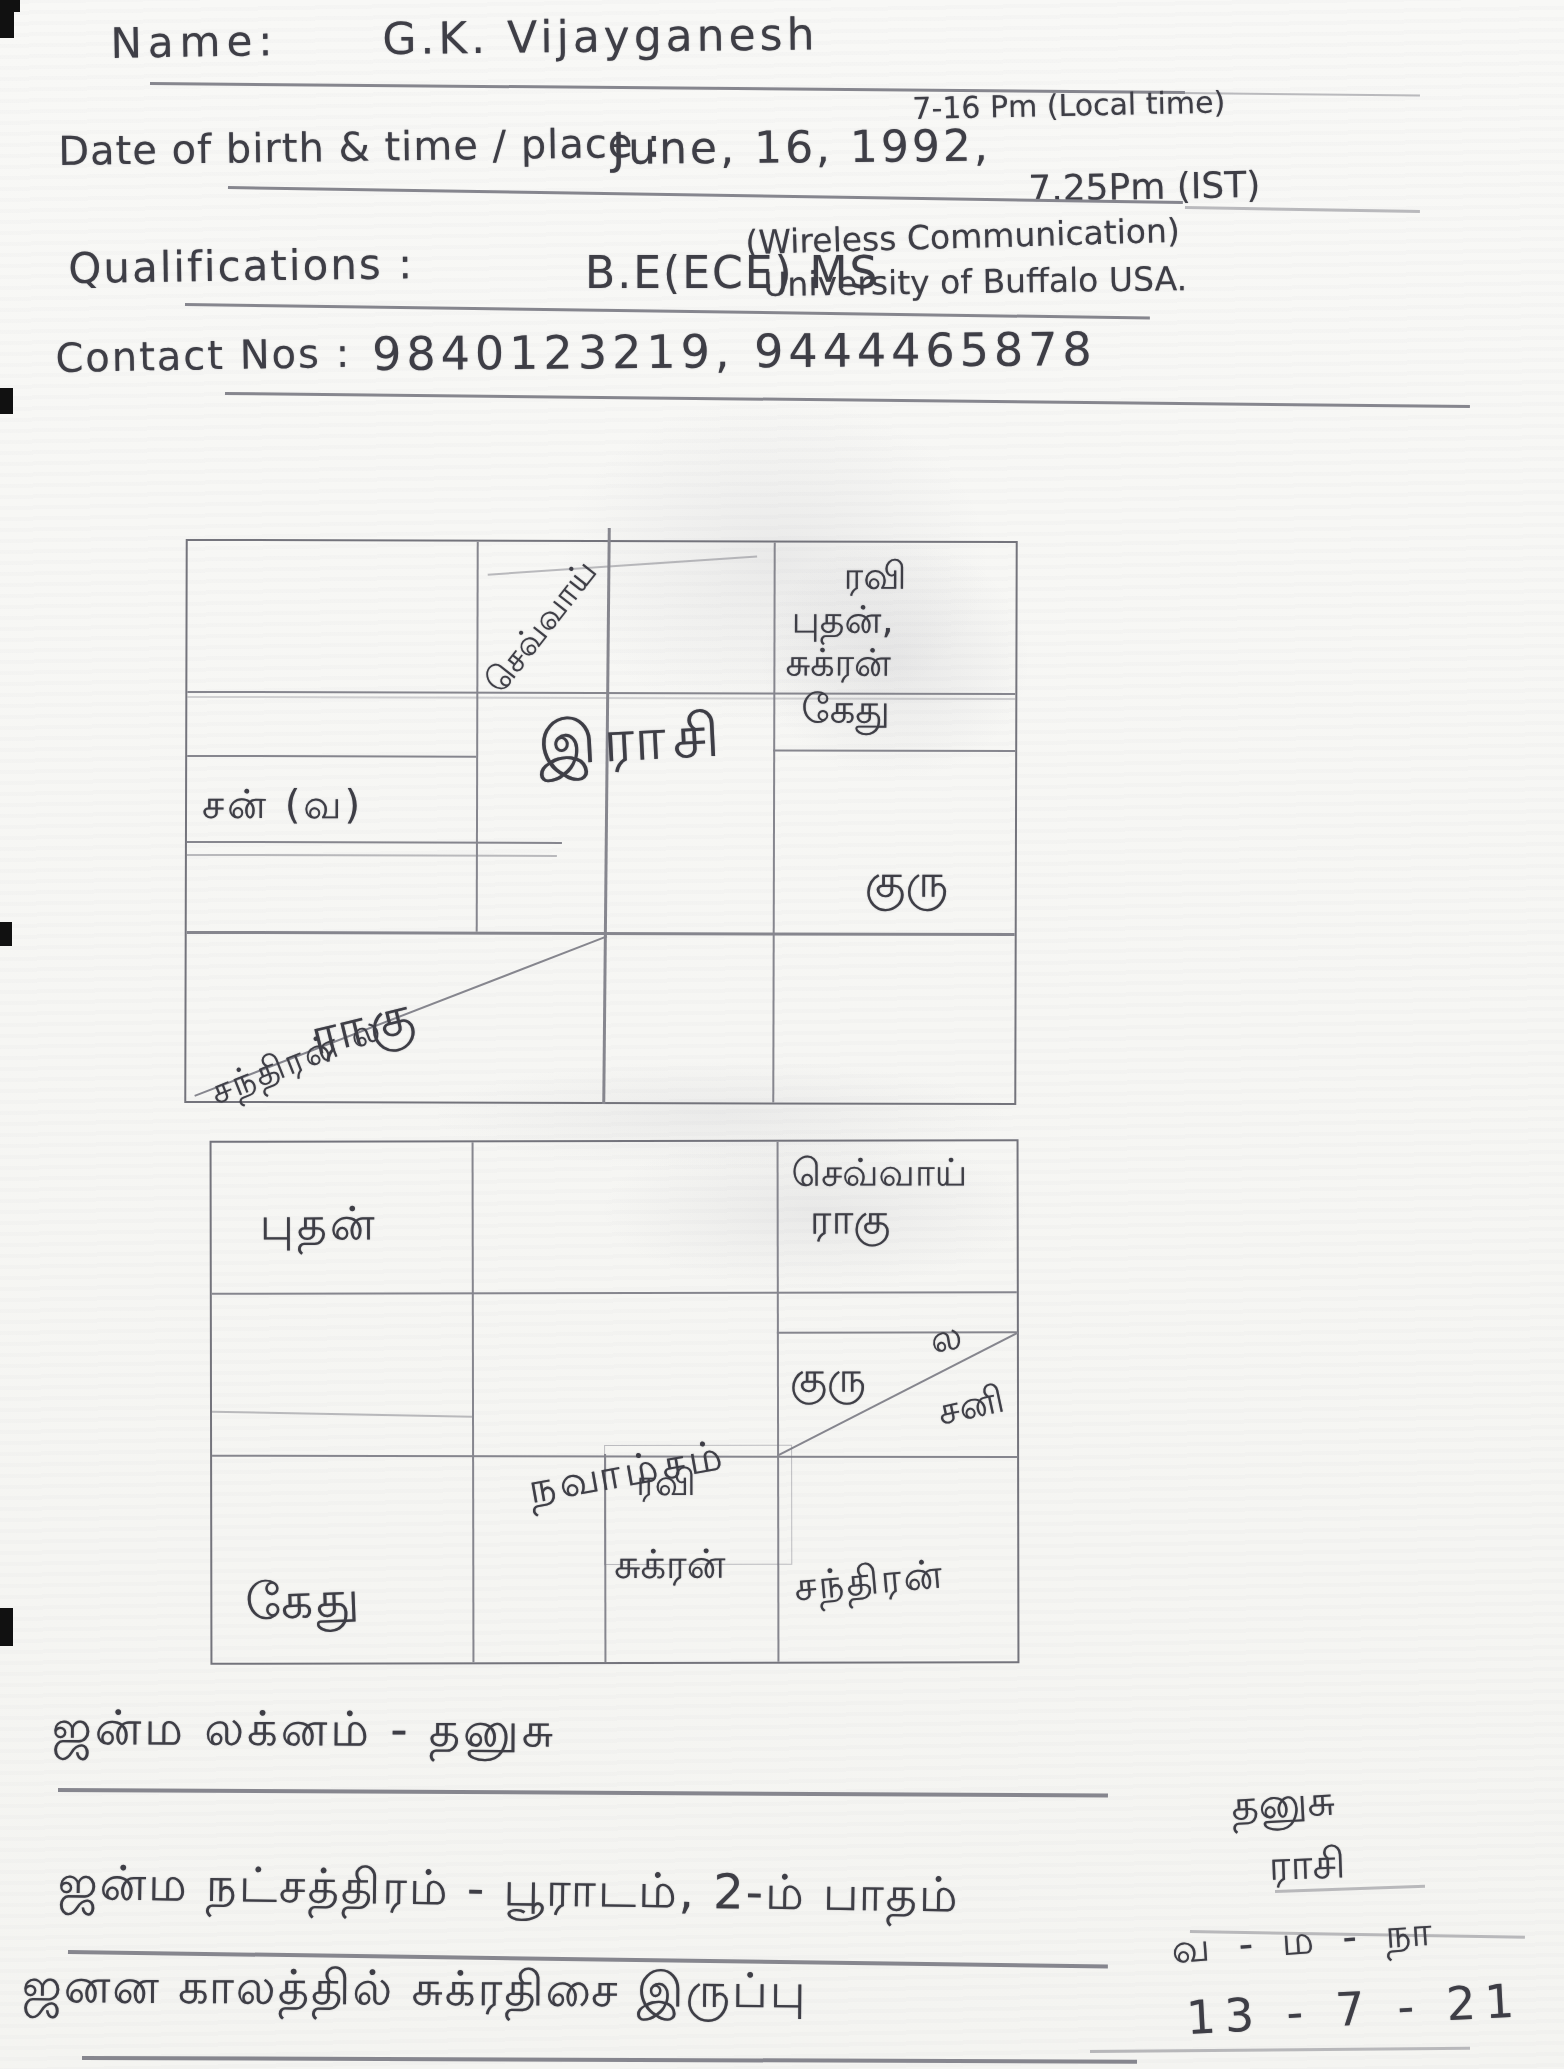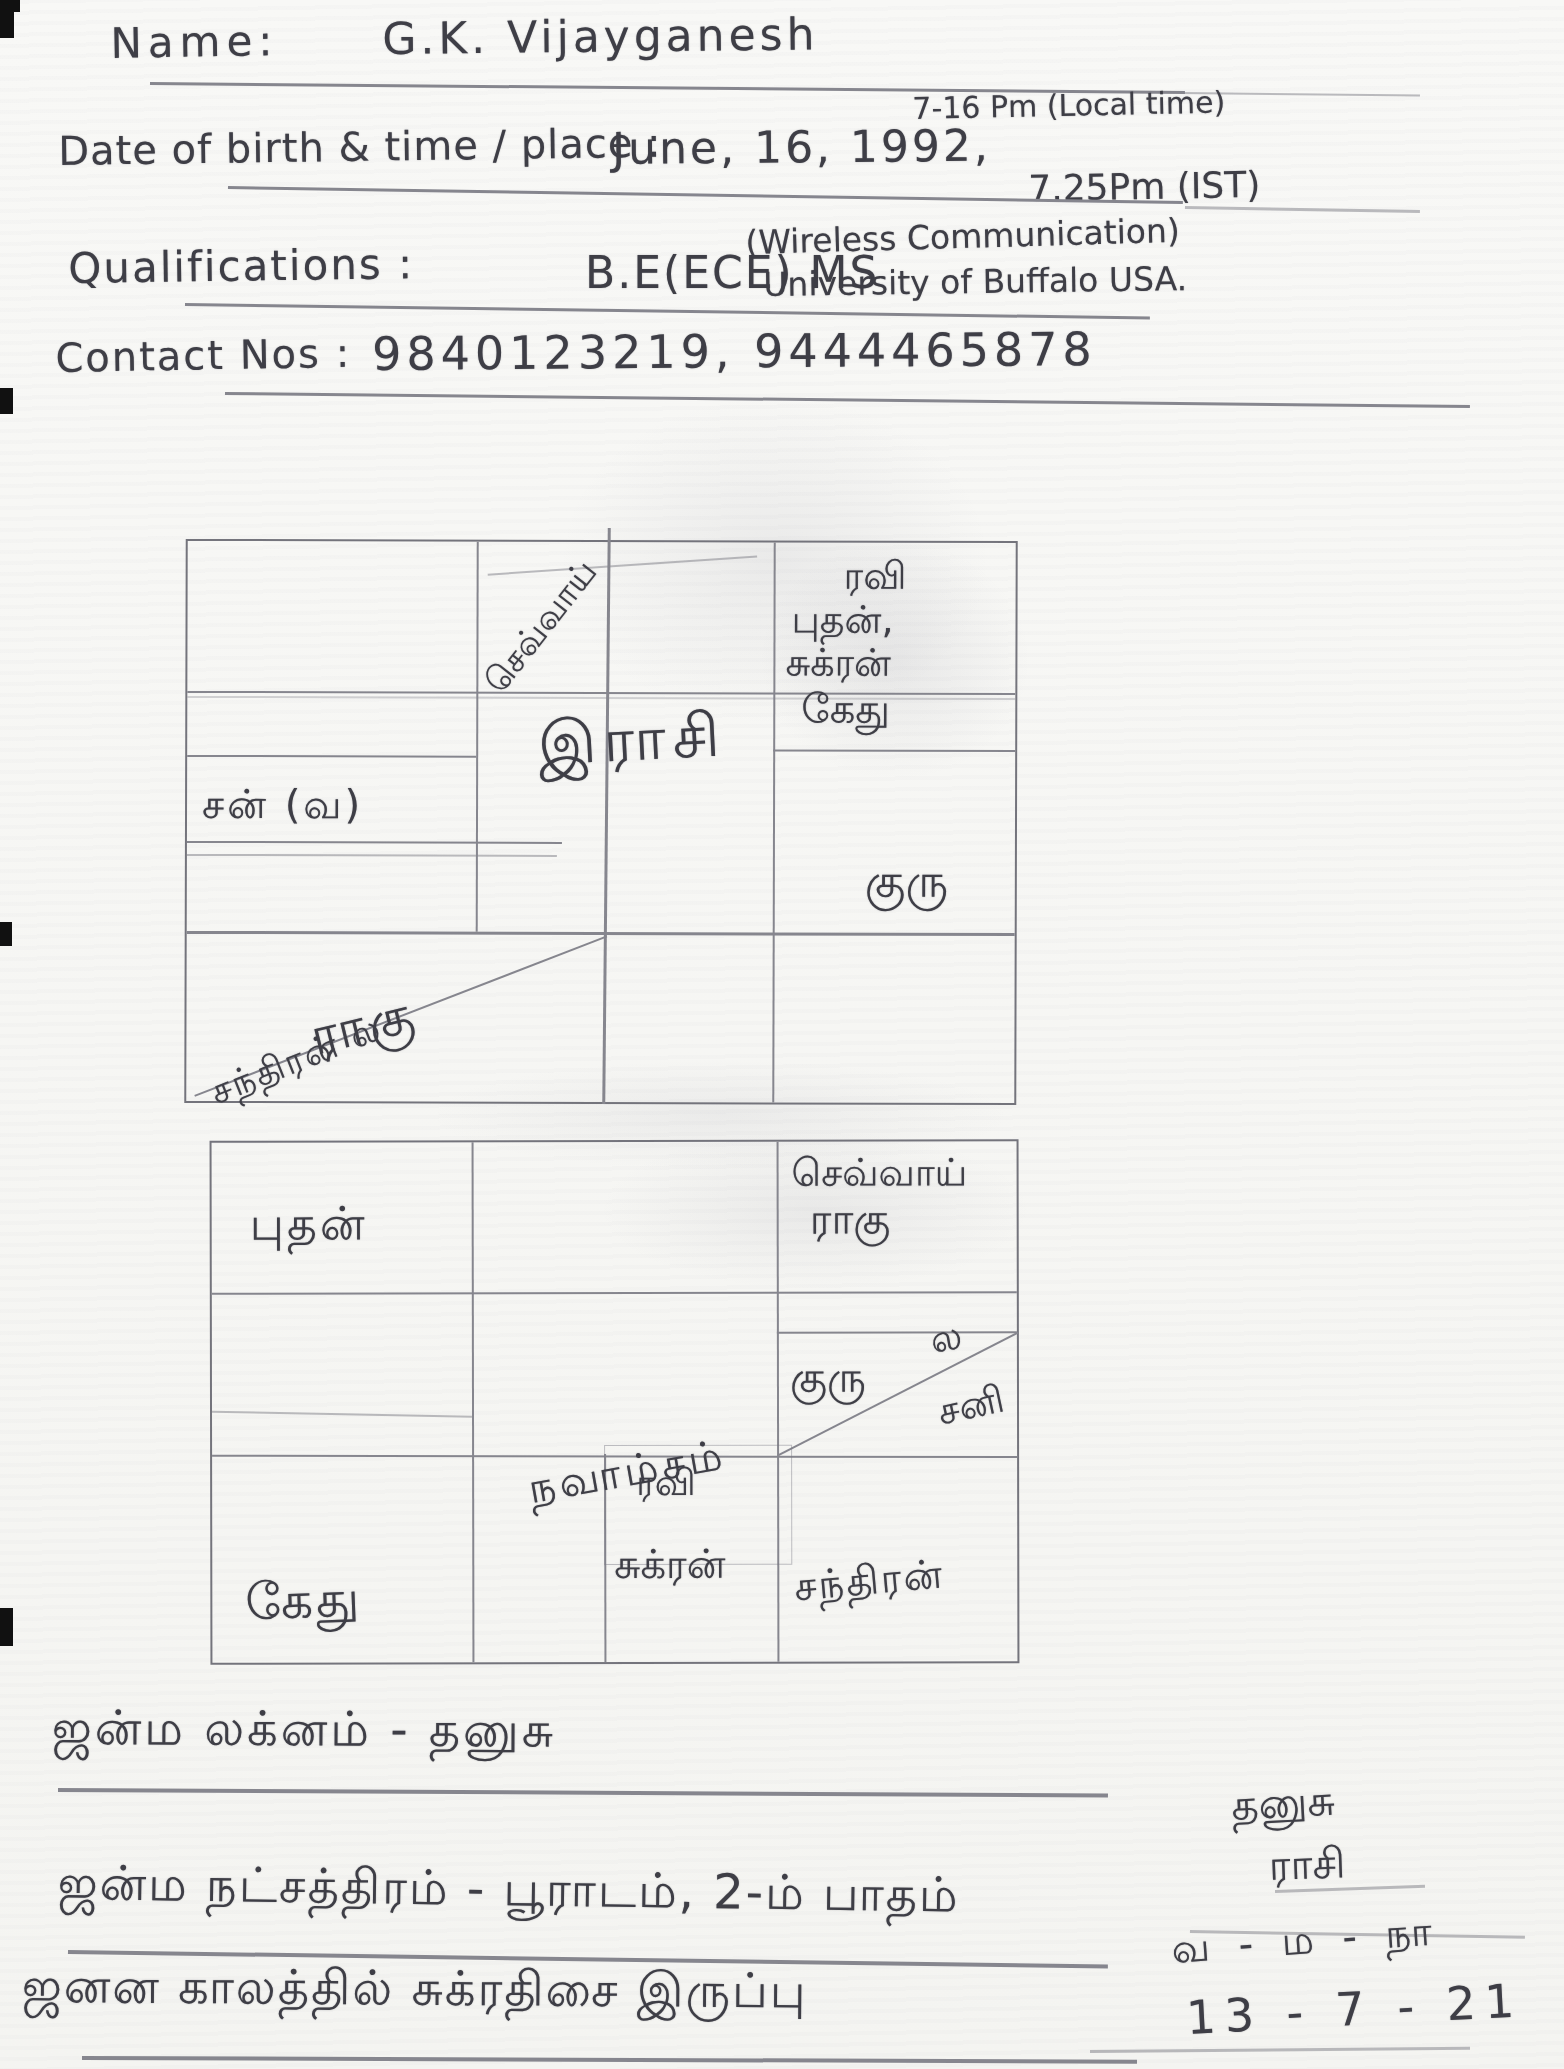--- a/index.html
+++ b/index.html
@@ -103,21 +103,21 @@
     <div class="ln" style="left:260px;top:0;width:2px;height:520px;"></div>
     <div class="ln" style="left:565px;top:0;width:2px;height:520px;"></div>
     <div class="ln" style="left:0;top:150px;width:805px;height:2px;"></div>
     <div class="ln soft" style="left:0;top:268px;width:260px;height:2px;transform:rotate(1.2deg);"></div>
     <div class="ln" style="left:0;top:312px;width:805px;height:2px;transform:rotate(0.2deg);"></div>
     <div class="ln" style="left:565px;top:190px;width:240px;height:2px;"></div>
     <div class="ln" style="left:565px;top:313px;width:270px;height:2px;transform:rotate(-27deg);"></div>
     <div class="ln" style="left:392px;top:312px;width:2px;height:208px;"></div>
     <div style="position:absolute;left:392px;top:303px;width:186px;height:118px;border:1px solid rgba(120,120,130,.45);"></div>
 
-    <div class="t" style="left:38px;top:55px;font-size:46px;letter-spacing:3px;">புதன்</div>
+    <div class="t" style="left:48px;top:55px;font-size:46px;letter-spacing:3px;">புதன்</div>
 
     <div class="cellblock" style="left:580px;top:10px;width:215px;">
       <div class="t" style="position:static;display:block;font-size:38px;">செவ்வாய்</div>
       <div class="t" style="position:static;display:block;font-size:42px;padding-left:18px;">ராகு</div>
     </div>
 
     <div class="cellblock flexc" style="left:275px;top:285px;width:280px;height:90px;transform:rotate(-10deg);">
       <span class="t" style="position:static;font-size:42px;letter-spacing:4px;">நவாம்சம்</span>
     </div>
 

